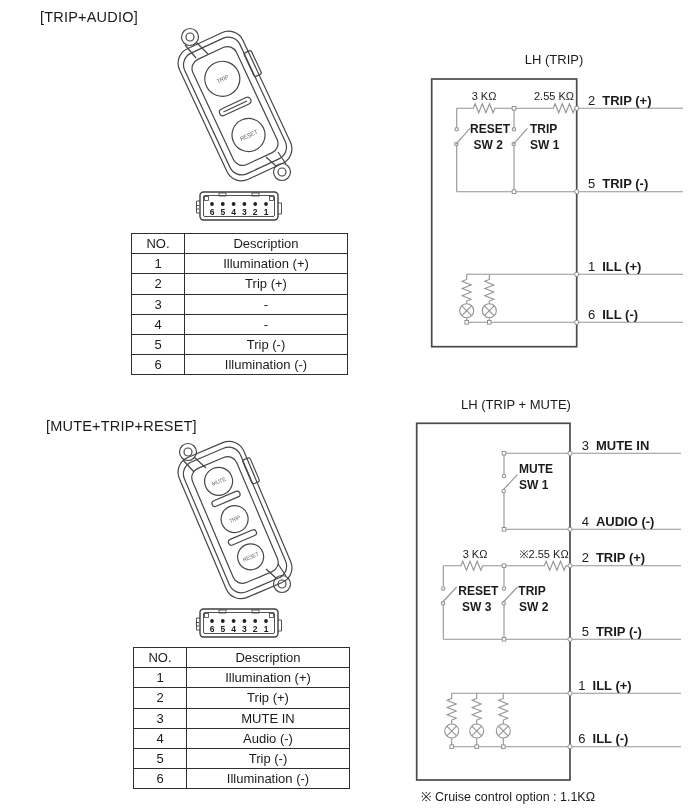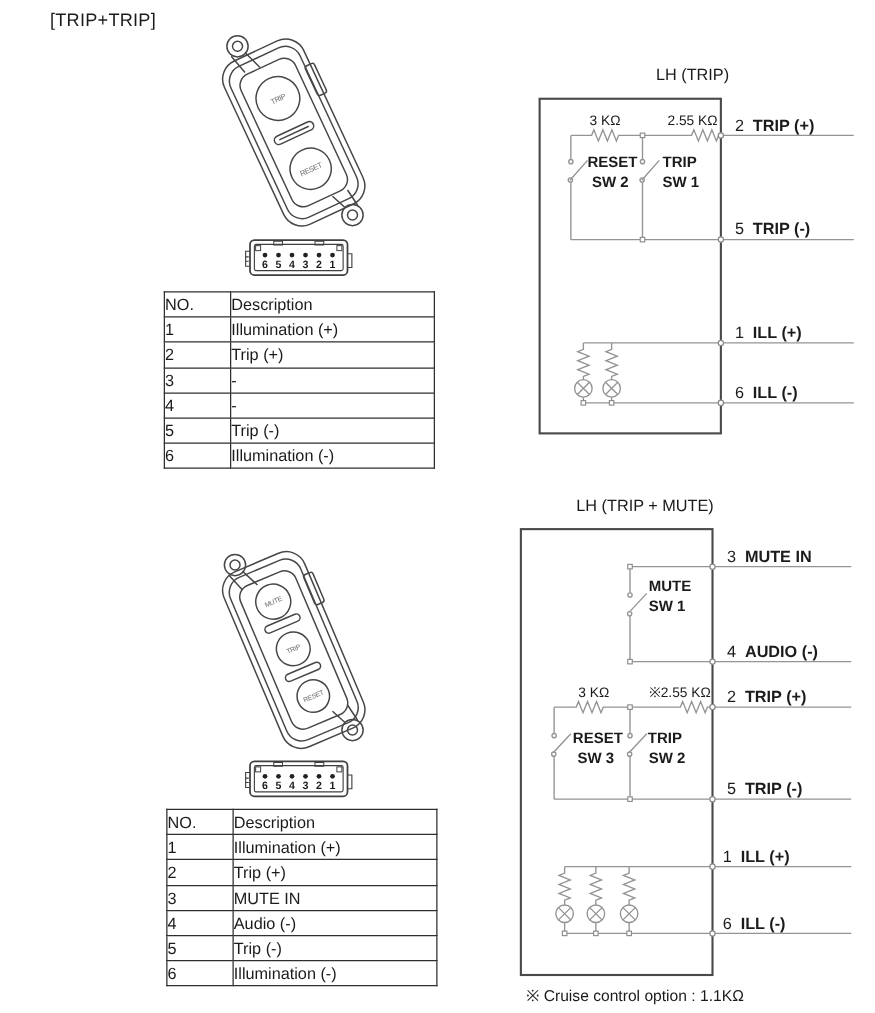--- a/index.html
+++ b/index.html
@@ -1,41 +1,41 @@
 <!DOCTYPE html>
 <html><head>
 <meta charset="utf-8">
 <style>
   html,body{margin:0;padding:0;background:#fff;}
   #canvas{position:relative;width:700px;height:810px;background:#ffffff;overflow:hidden;
           font-family:"Liberation Sans",sans-serif;color:#1b1b1b;}
   .abs{position:absolute;}
   .seclabel{font-size:14.5px;letter-spacing:0.2px;color:#1b1b1b;white-space:nowrap;}
   table.pintab{border-collapse:collapse;table-layout:fixed;font-size:13px;color:#1b1b1b;}
-  table.pintab td{border:1.3px solid #2f2f2f;text-align:left;vertical-align:middle;
+  table.pintab td{border:1.3px solid #2f2f2f;text-align:center;vertical-align:middle;
                   height:19.2px;padding:0;line-height:1;}
   table.pintab td.c1{width:52px;}
   table.pintab td.c2{width:162px;margin-left:18px;}
   svg text{font-family:"Liberation Sans",sans-serif;fill:#1b1b1b;}
   svg .ttl{font-size:13px;}
   svg .res{font-size:11px;}
   svg .swl{font-size:12px;font-weight:bold;}
   svg .tnum{font-size:13px;font-weight:normal;}
   svg .tname{font-size:13px;font-weight:bold;}
   svg .btn{font-size:6px;fill:#6b6b6b;letter-spacing:-0.3px;}
   svg .btn2{font-size:5.5px;fill:#6b6b6b;letter-spacing:-0.3px;}
   svg .pin{font-size:8.5px;font-weight:bold;}
   svg .note{font-size:12.5px;}
 </style>
 </head>
 <body>
 
 <div id="canvas">
 
-  <div class="abs seclabel" style="left:40px;top:9px;">[TRIP+TRIP]</div>
+  <div class="abs seclabel" style="left:40px;top:9px;">[TRIP+AUDIO]</div>
 
   <svg class="abs" style="left:160px;top:22px;" width="145" height="175" viewBox="0 0 145 175">
     <g fill="none" stroke="#474747" stroke-width="1.2">
       <circle cx="30" cy="15" r="8.5"></circle>
       <circle cx="30" cy="15" r="4"></circle>
       <path d="M36,20 L48,32 M25,23 L36,36"></path>
       <circle cx="122" cy="150" r="8.5"></circle>
       <circle cx="122" cy="150" r="4"></circle>
       <path d="M116,144 L106,135 M126,142 L118,130"></path>
       <g transform="translate(75,84) rotate(-25)">
@@ -162,20 +162,21 @@
     <text class="swl" x="50" y="83.3">RESET</text>
     <text class="swl" x="53.5" y="99.3">SW 2</text>
     <text class="swl" x="110" y="83.3">TRIP</text>
     <text class="swl" x="110" y="99.3">SW 1</text>
     <text x="168" y="54.5"><tspan class="tnum">2</tspan><tspan class="tname" dx="7">TRIP (+)</tspan></text>
     <text x="168" y="137.5"><tspan class="tnum">5</tspan><tspan class="tname" dx="7">TRIP (-)</tspan></text>
     <text x="168" y="220.5"><tspan class="tnum">1</tspan><tspan class="tname" dx="7">ILL (+)</tspan></text>
     <text x="168" y="268.5"><tspan class="tnum">6</tspan><tspan class="tname" dx="7">ILL (-)</tspan></text>
   </svg>
 
+  <div class="abs seclabel" style="left:46px;top:418px;">[MUTE+TRIP+RESET]</div>
 
   <svg class="abs" style="left:160px;top:438px;" width="145" height="172" viewBox="0 0 145 172">
     <g fill="none" stroke="#474747" stroke-width="1.2">
       <circle cx="28" cy="14" r="8.5"></circle>
       <circle cx="28" cy="14" r="4"></circle>
       <path d="M34,19 L46,30 M23,22 L34,34"></path>
       <circle cx="122" cy="146" r="8.5"></circle>
       <circle cx="122" cy="146" r="4"></circle>
       <path d="M116,140 L106,131 M126,138 L118,126"></path>
       <g transform="translate(75,82) rotate(-23)">

